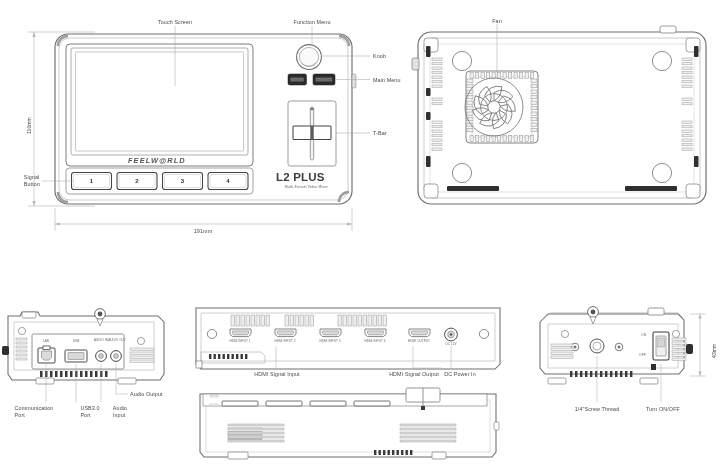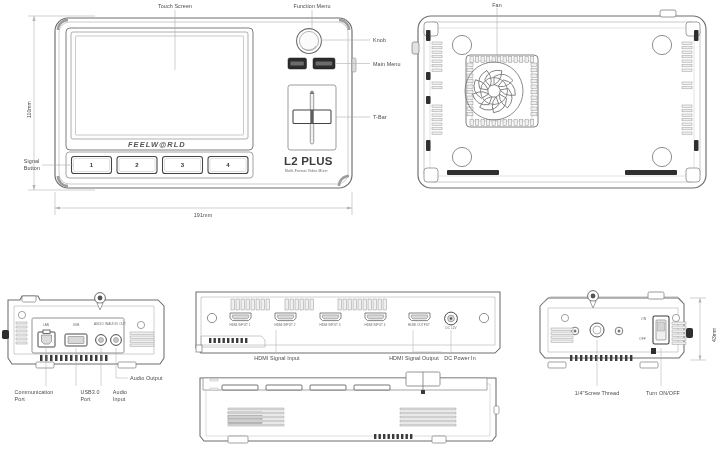--- a/index.html
+++ b/index.html
@@ -1,18 +1,18 @@
 <!DOCTYPE html>
 <html><head>
 <meta charset="utf-8">
 <style>
   html,body{margin:0;padding:0;background:#fff;}
   body{width:720px;height:465px;position:relative;overflow:hidden;
        font-family:"Liberation Sans",sans-serif;color:#3a3a3a;}
-  .stage{position:absolute;inset:0;}
+  .stage{position:absolute;inset:0;margin-top:16px;}
   svg{position:absolute;left:0;top:0;width:720px;height:465px;}
   .lbl{position:absolute;font-size:5.4px;letter-spacing:.1px;color:#4a4a4a;
        white-space:nowrap;line-height:1.25;}
   .lbl.c{transform:translateX(-50%);}
   .lbl.r{transform:translateX(-100%);}
   .lbl.vert{transform-origin:0 0;transform:rotate(-90deg);}
   .wordmark{position:absolute;font-style:italic;font-weight:bold;
             font-size:7.4px;letter-spacing:1.1px;color:#555;}
   .model{position:absolute;font-weight:bold;font-size:11.5px;
          letter-spacing:.2px;color:#3d3d3d;}
@@ -496,21 +496,21 @@
 
 <div class="lbl c" style="left:175px;top:3px;">Touch Screen</div>
 <div class="lbl c" style="left:312px;top:3px;">Function Menu</div>
 <div class="lbl" style="left:373px;top:37px;">Knob</div>
 <div class="lbl" style="left:373px;top:60.5px;">Main Menu</div>
 <div class="lbl" style="left:373px;top:114px;">T-Bar</div>
 <div class="lbl r" style="left:40px;top:158px;white-space:pre;">Signal
 Button</div>
 
 <div class="wordmark" style="left:128px;top:140px;">FEELW@RLD</div>
-<div class="model" style="left:284px;top:155px;">L2 PLUS</div>
+<div class="model" style="left:276px;top:155px;">L2 PLUS</div>
 <div class="modelsub" style="left:285px;top:169px;">Multi-Format Video Mixer</div>
 
 <div class="btnnum" style="left:91.5px;top:165px;">1</div>
 <div class="btnnum" style="left:137px;top:165px;">2</div>
 <div class="btnnum" style="left:182.5px;top:165px;">3</div>
 <div class="btnnum" style="left:228px;top:165px;">4</div>
 
 <div class="lbl vert" style="left:26px;top:118px;font-size:5px;">110mm</div>
 <div class="lbl c" style="left:203px;top:212px;">191mm</div>
 

